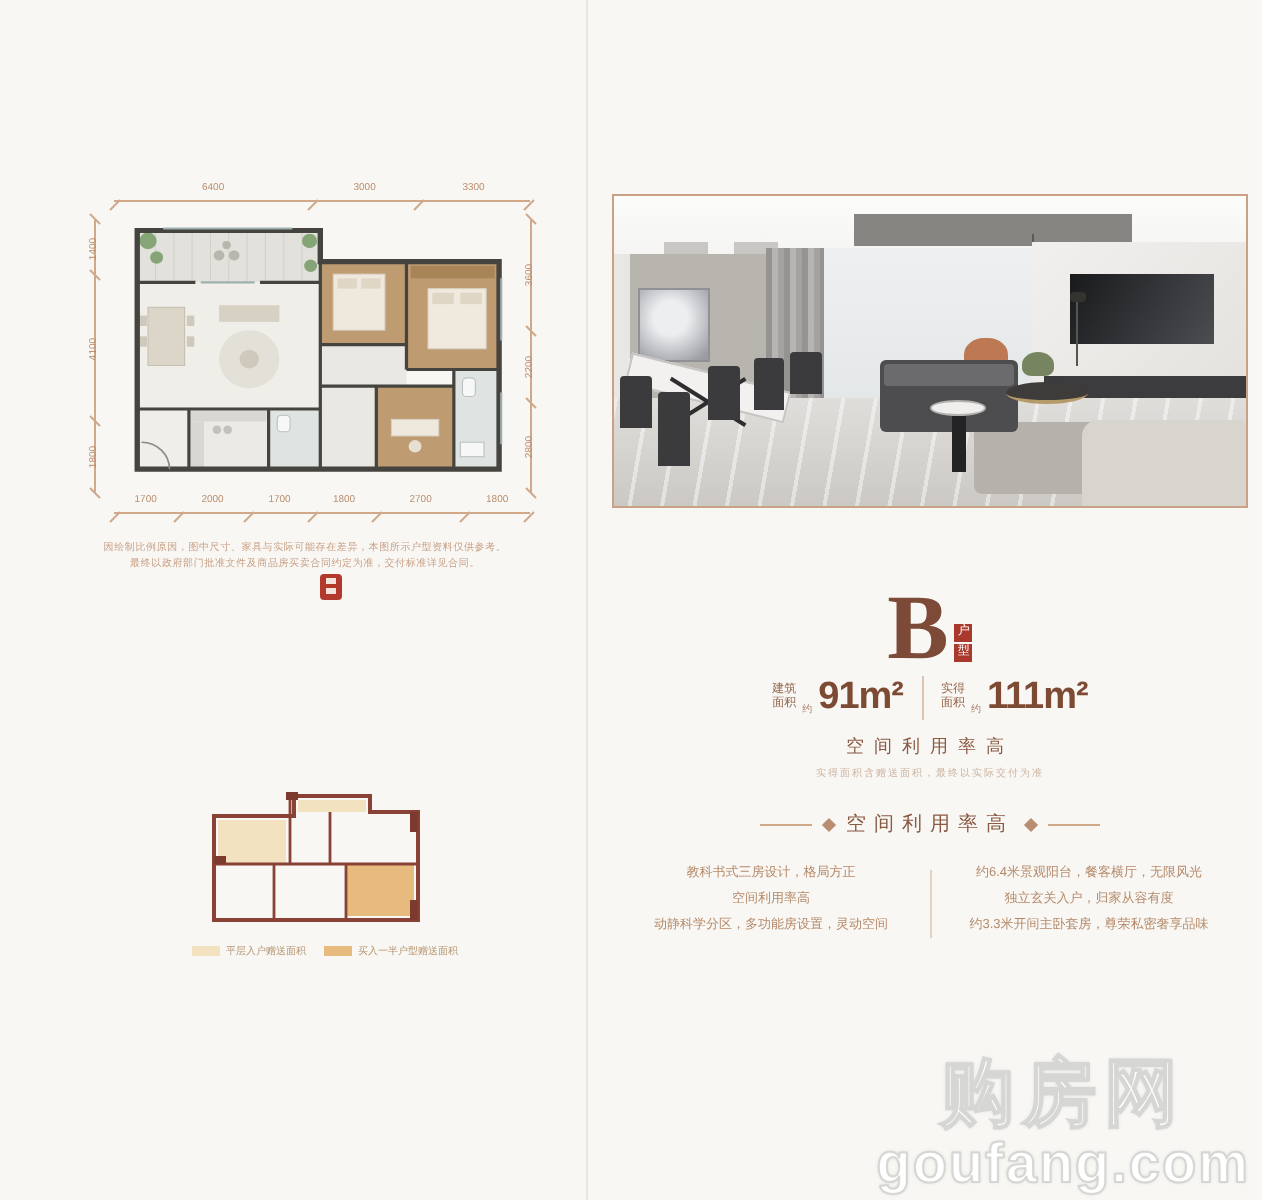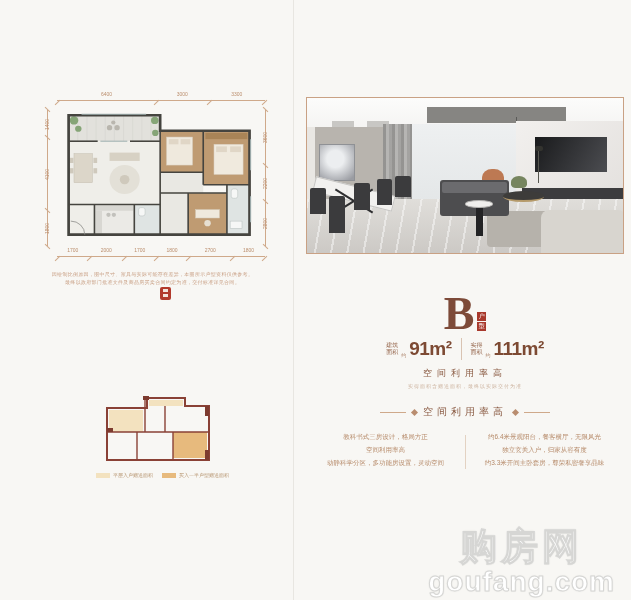--- a/index.html
+++ b/index.html
@@ -86,21 +86,21 @@
   
   .section-header { position:absolute; left:306px; top:405px; width:318px; display:flex; justify-content:center; align-items:center; gap:6px; }
   .orn-line { width:26px; height:1px; background:#cfa98a; }
   .orn-diamond { width:5px; height:5px; background:#b98d6f; transform:rotate(45deg); }
   .section-title { font-size:10px; letter-spacing:4px; color:#8a5b43; }
   .features { position:absolute; left:306px; top:430px; width:318px; display:flex; }
   .feature-col { width:50%; font-size:6.5px; color:#b68a69; line-height:13px; text-align:center; }
   .feature-divider { position:absolute; left:50%; top:5px; height:34px; width:1px; background:#e3d2c2; }
 
   
-  .watermark { position:absolute; right:16px; bottom:4px; text-align:center; color:#ffffff; font-weight:bold;
+  .watermark { position:absolute; right:6px; bottom:4px; text-align:center; color:#ffffff; font-weight:bold;
                -webkit-text-stroke:1px #d6d6d4; text-shadow:0 0 1px #d0d0ce, 0 0 2px #dcdcda; }
   .wm-cn { font-size:37px; letter-spacing:4px; line-height:1.1; }
   .wm-en { font-size:28px; letter-spacing:1px; line-height:1; }
 </style>
 </head>
 <body>
 
 <div class="page">
   <div class="fold-line"></div>
 

